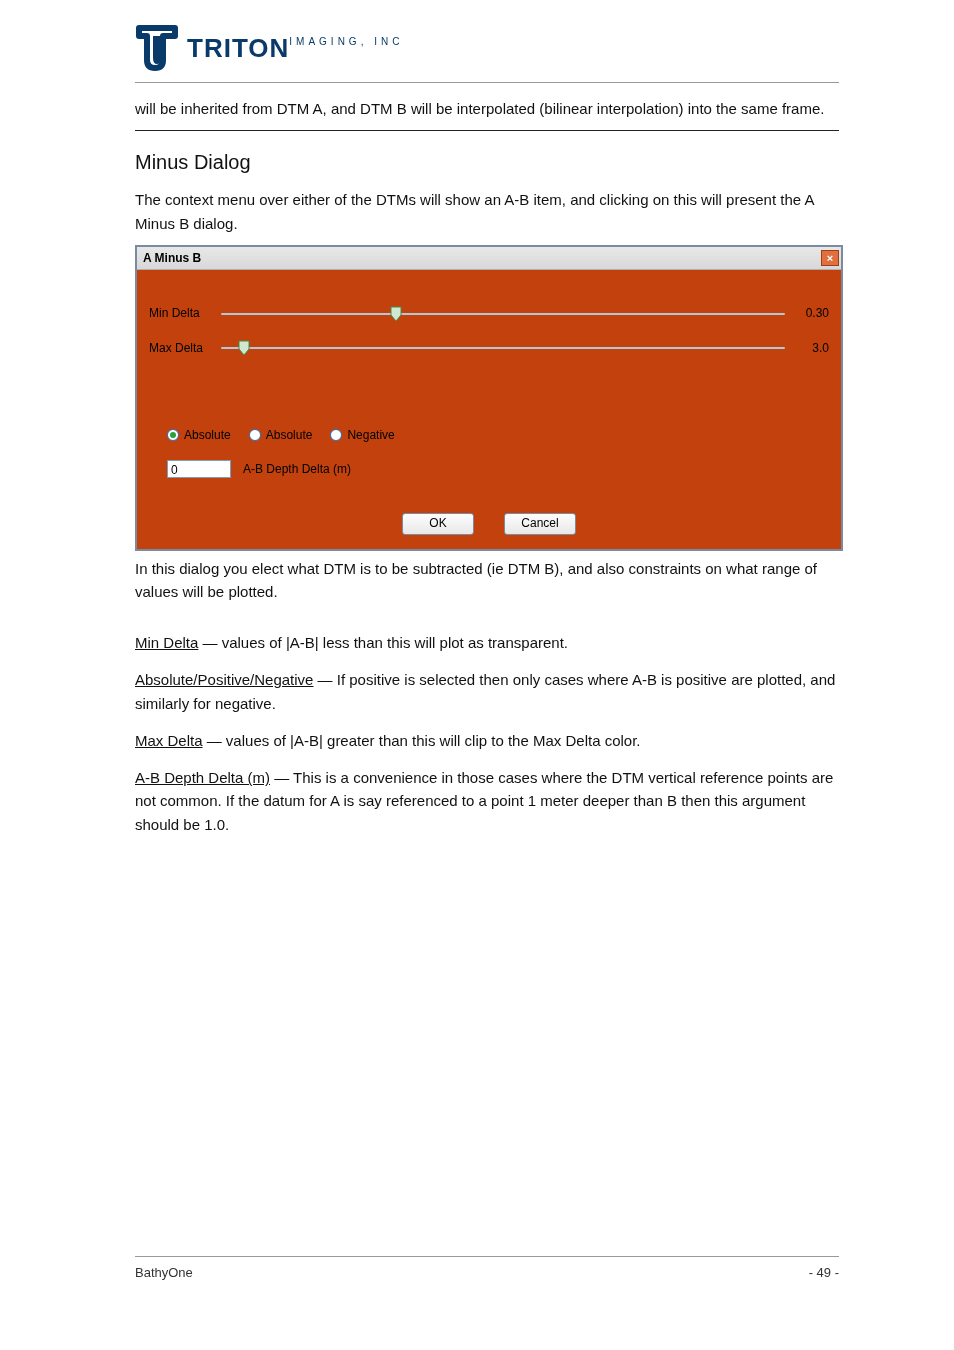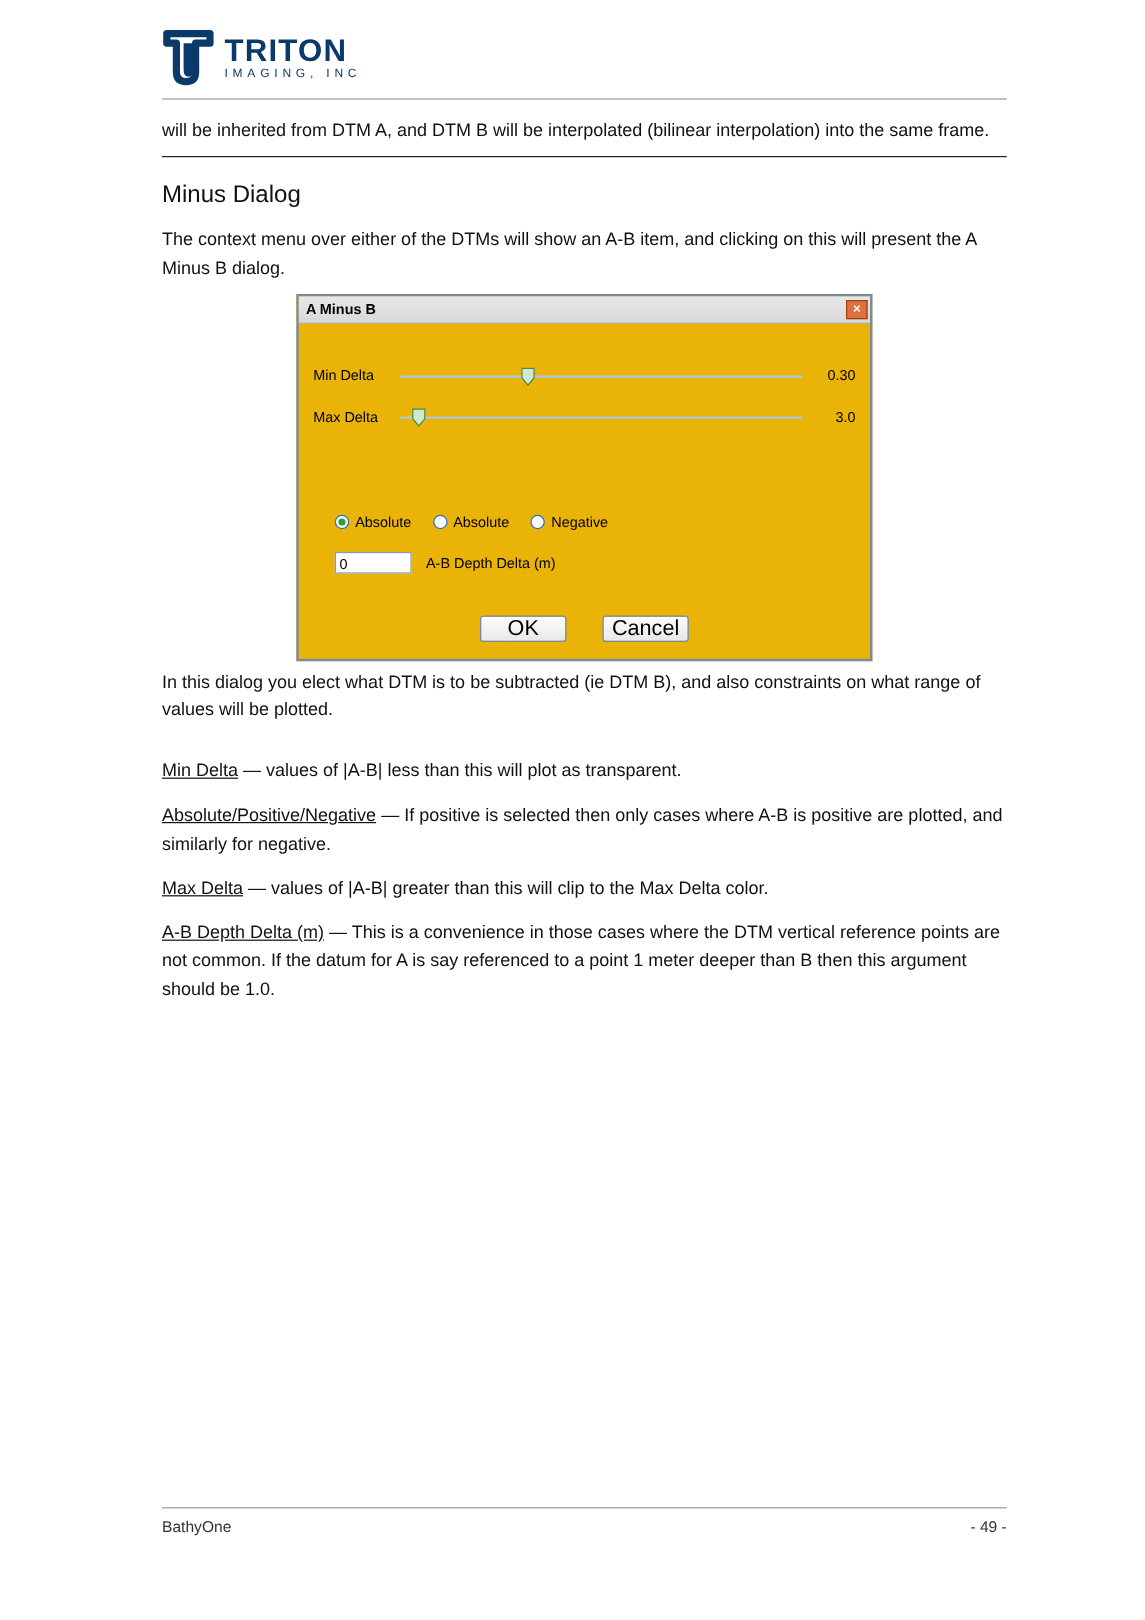--- a/index.html
+++ b/index.html
@@ -16,21 +16,21 @@
   }
   .logo-row {
     display: flex;
     align-items: center;
     gap: 8px;
     margin-bottom: 10px;
   }
   .logo-mark svg { display: block; }
   .logo-text {
     display: flex;
-    flex-direction: column;
+    flex-direction: row;
     line-height: 1;
   }
   .logo-text .t1 {
     font-weight: 900;
     font-size: 26px;
     letter-spacing: 1px;
     color: #0a3a6a;
   }
   .logo-text .t2 {
     font-size: 10px;
@@ -92,24 +92,24 @@
     border-top: 1px solid #999;
     padding-top: 8px;
     display: flex;
     justify-content: space-between;
     font-size: 13px;
     color: #333;
   }
 
   
   .dialog {
-    width: 480px;
+    width: 708px;
     margin: 6px auto 0 auto;
     border: 2px solid #7a8aa0;
-    background: #eab308;
+    background: #c2410c;
     font-family: Tahoma, Arial, sans-serif;
     font-size: 12px;
     color: #000;
   }
   .titlebar {
     background: linear-gradient(#e8e8e8, #d8d8d8);
     border-bottom: 1px solid #b0b0b0;
     display: flex;
     align-items: center;
     justify-content: space-between;
@@ -210,21 +210,21 @@
     gap: 30px;
     justify-content: center;
     margin-top: 18px;
   }
   .winbtn {
     min-width: 72px;
     height: 22px;
     border: 1px solid #7a8aa0;
     border-radius: 3px;
     background: linear-gradient(#fdfdfd, #e8e8e8);
-    font-size: 18px;
+    font-size: 12px;
     display: flex;
     align-items: center;
     justify-content: center;
   }
 </style>
 </head>
 <body>
 
 <div class="page">
 

